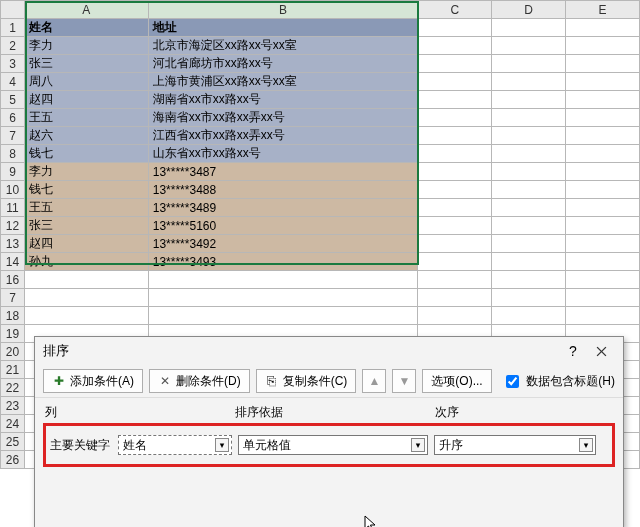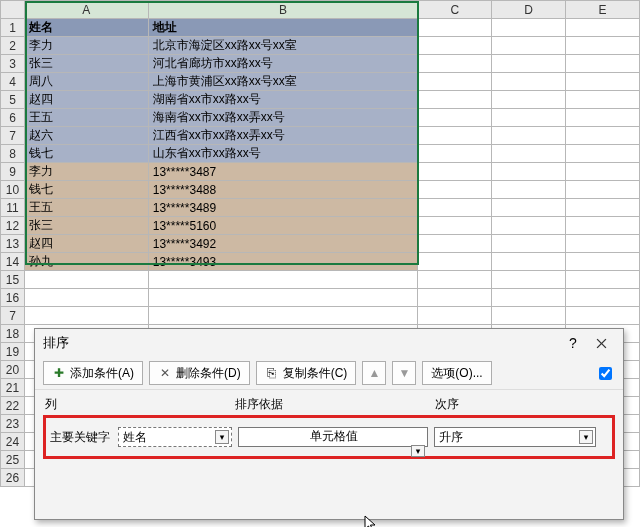--- a/index.html
+++ b/index.html
@@ -29,21 +29,21 @@
   .marquee {
     position: absolute;
     left: 25px; top: 1px;
     width: 394px; height: 264px;
     border: 2px solid #1a7a3f;
     pointer-events: none;
   }
   
   .dialog {
     position: absolute;
-    left: 34px; top: 328px;
+    left: 34px; top: 336px;
     width: 590px; height: 192px;
     background: #f3f3f3;
     border: 1px solid #888;
     box-shadow: 2px 3px 6px rgba(0,0,0,0.3);
   }
   .titlebar {
     height: 28px;
     display: flex; align-items: center;
     padding: 0 8px;
     font-size: 13px;
@@ -99,21 +99,21 @@
   .combo.dashed { border-style: dashed; }
   .combo .arrow {
     margin-left: auto;
     width: 14px; height: 14px;
     border: 1px solid #888;
     display: flex; align-items: center; justify-content: center;
     font-size: 9px;
     background: #f5f5f5;
   }
   .combo1w { width: 114px; }
-  .combo2w { width: 190px; flex-direction: column; }
+  .combo2w { width: 190px; }
   .combo3w { width: 162px; }
   .ico { display: inline-flex; width: 14px; height: 14px; align-items: center; justify-content: center; }
   .cursor {
     position: absolute;
     left: 364px; top: 515px;
     font-size: 16px;
     pointer-events: none;
   }
 </style>
 </head>
@@ -240,28 +240,20 @@
           <td class="rowhdr">14</td>
           <td class="cell grp2">孙九</td>
           <td class="cell grp2">13*****3493</td>
           <td class="cell"></td>
           <td class="cell"></td>
           <td class="cell"></td>
         </tr>
       </tbody>
     <tbody id="empty-rows">
         <tr>
-          <td class="rowhdr">15</td>
-          <td class="cell"></td>
-          <td class="cell"></td>
-          <td class="cell"></td>
-          <td class="cell"></td>
-          <td class="cell"></td>
-        </tr>
-        <tr>
           <td class="rowhdr">16</td>
           <td class="cell"></td>
           <td class="cell"></td>
           <td class="cell"></td>
           <td class="cell"></td>
           <td class="cell"></td>
         </tr>
         <tr>
           <td class="rowhdr">7</td>
           <td class="cell"></td>
@@ -376,20 +368,21 @@
       <span>▲</span>
     </div>
     <div class="btn sm">
       <span>▼</span>
     </div>
     <div class="btn">
       <span>选项(O)...</span>
     </div>
     <label class="chk">
       <input type="checkbox" checked="" style="">
+      <span>数据包含标题(H)</span>
     </label>
   </div>
 
   <div class="gridhdr">
     <div class="c1">列</div>
     <div class="c2">排序依据</div>
     <div class="c3">次序</div>
   </div>
 
   <div class="row-area">

